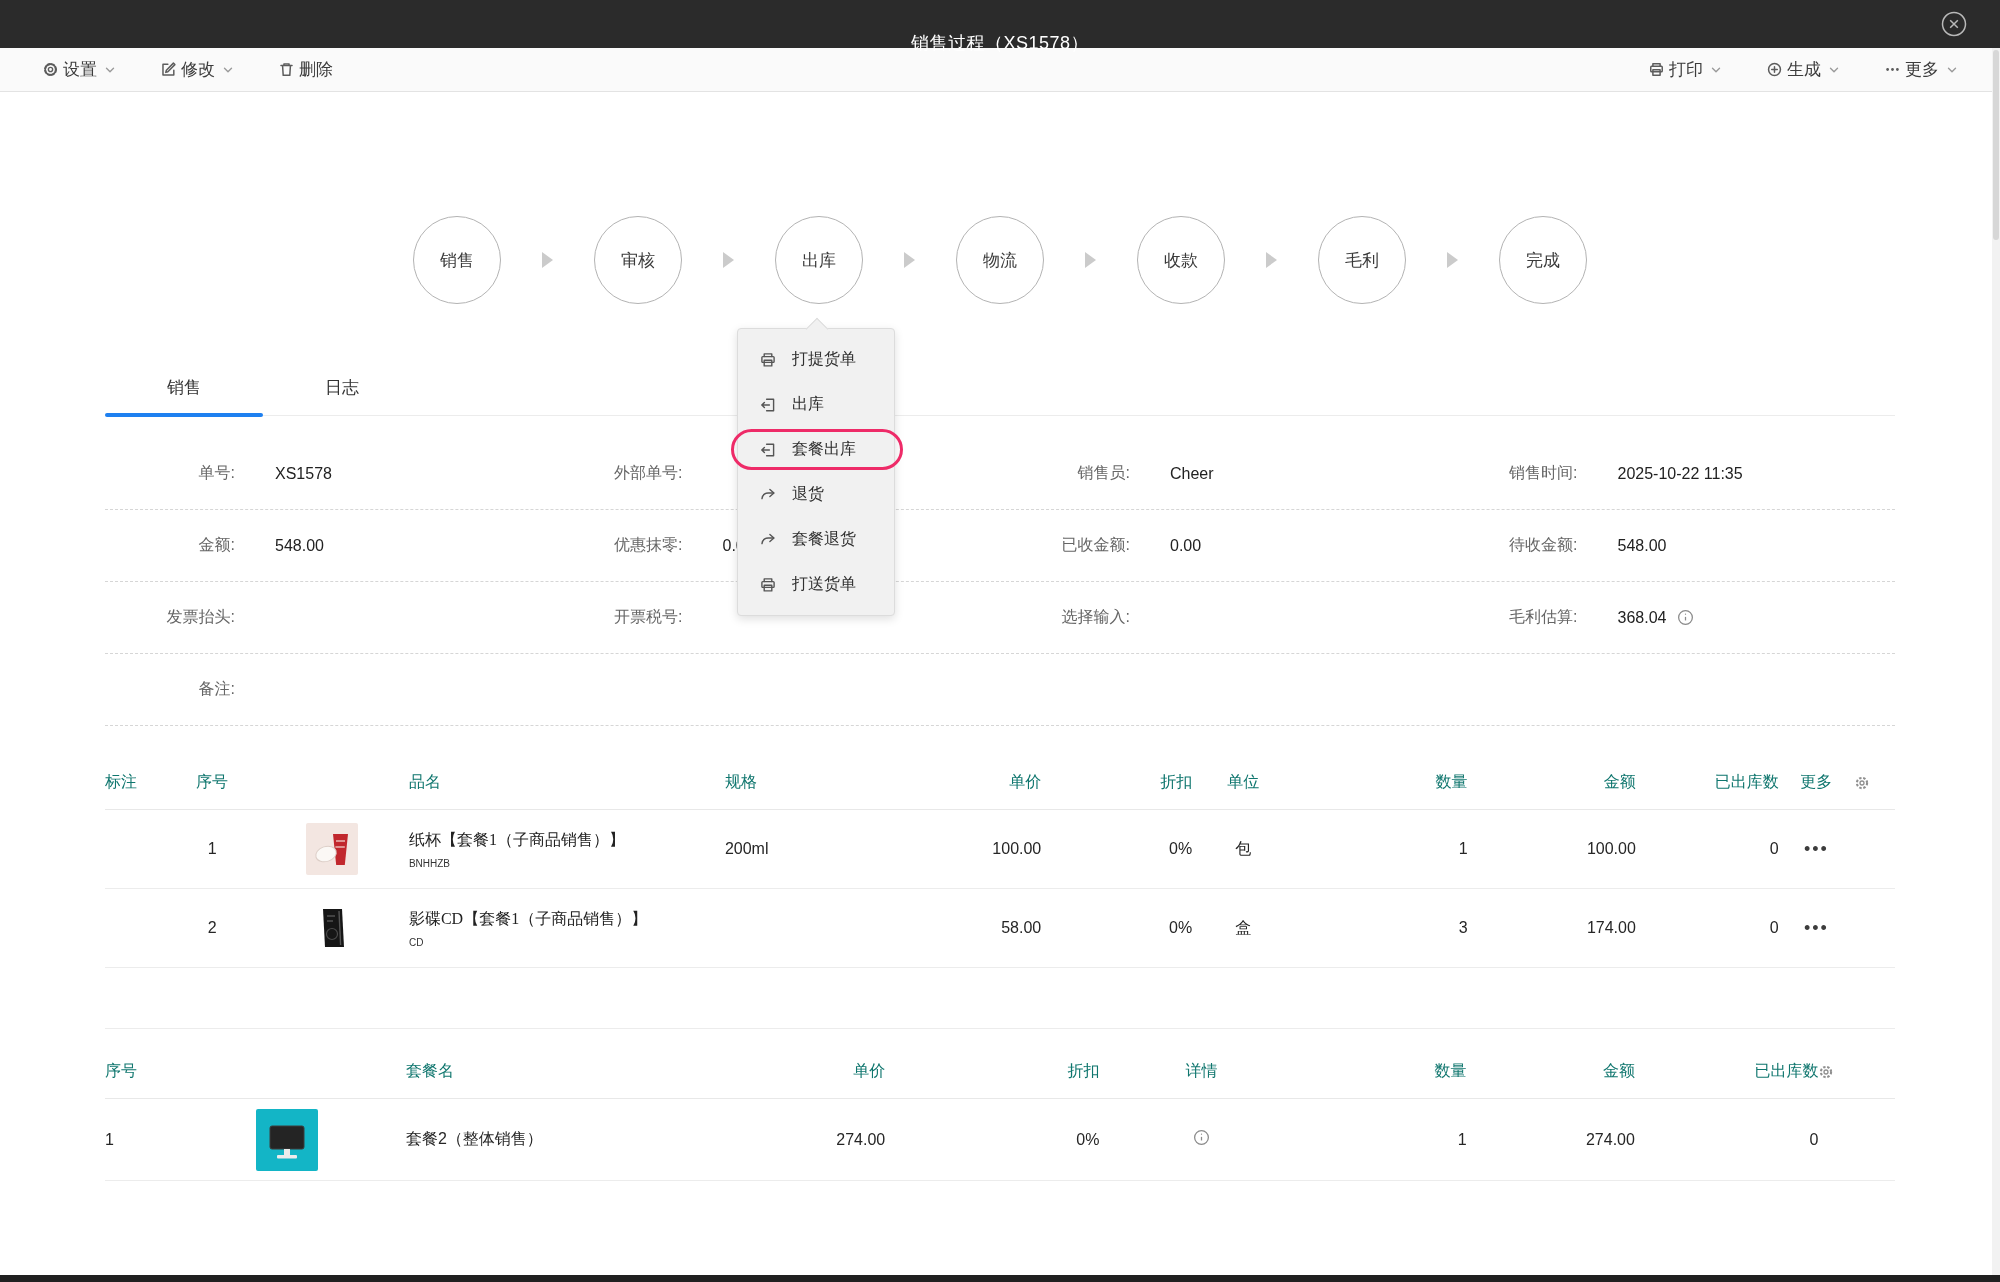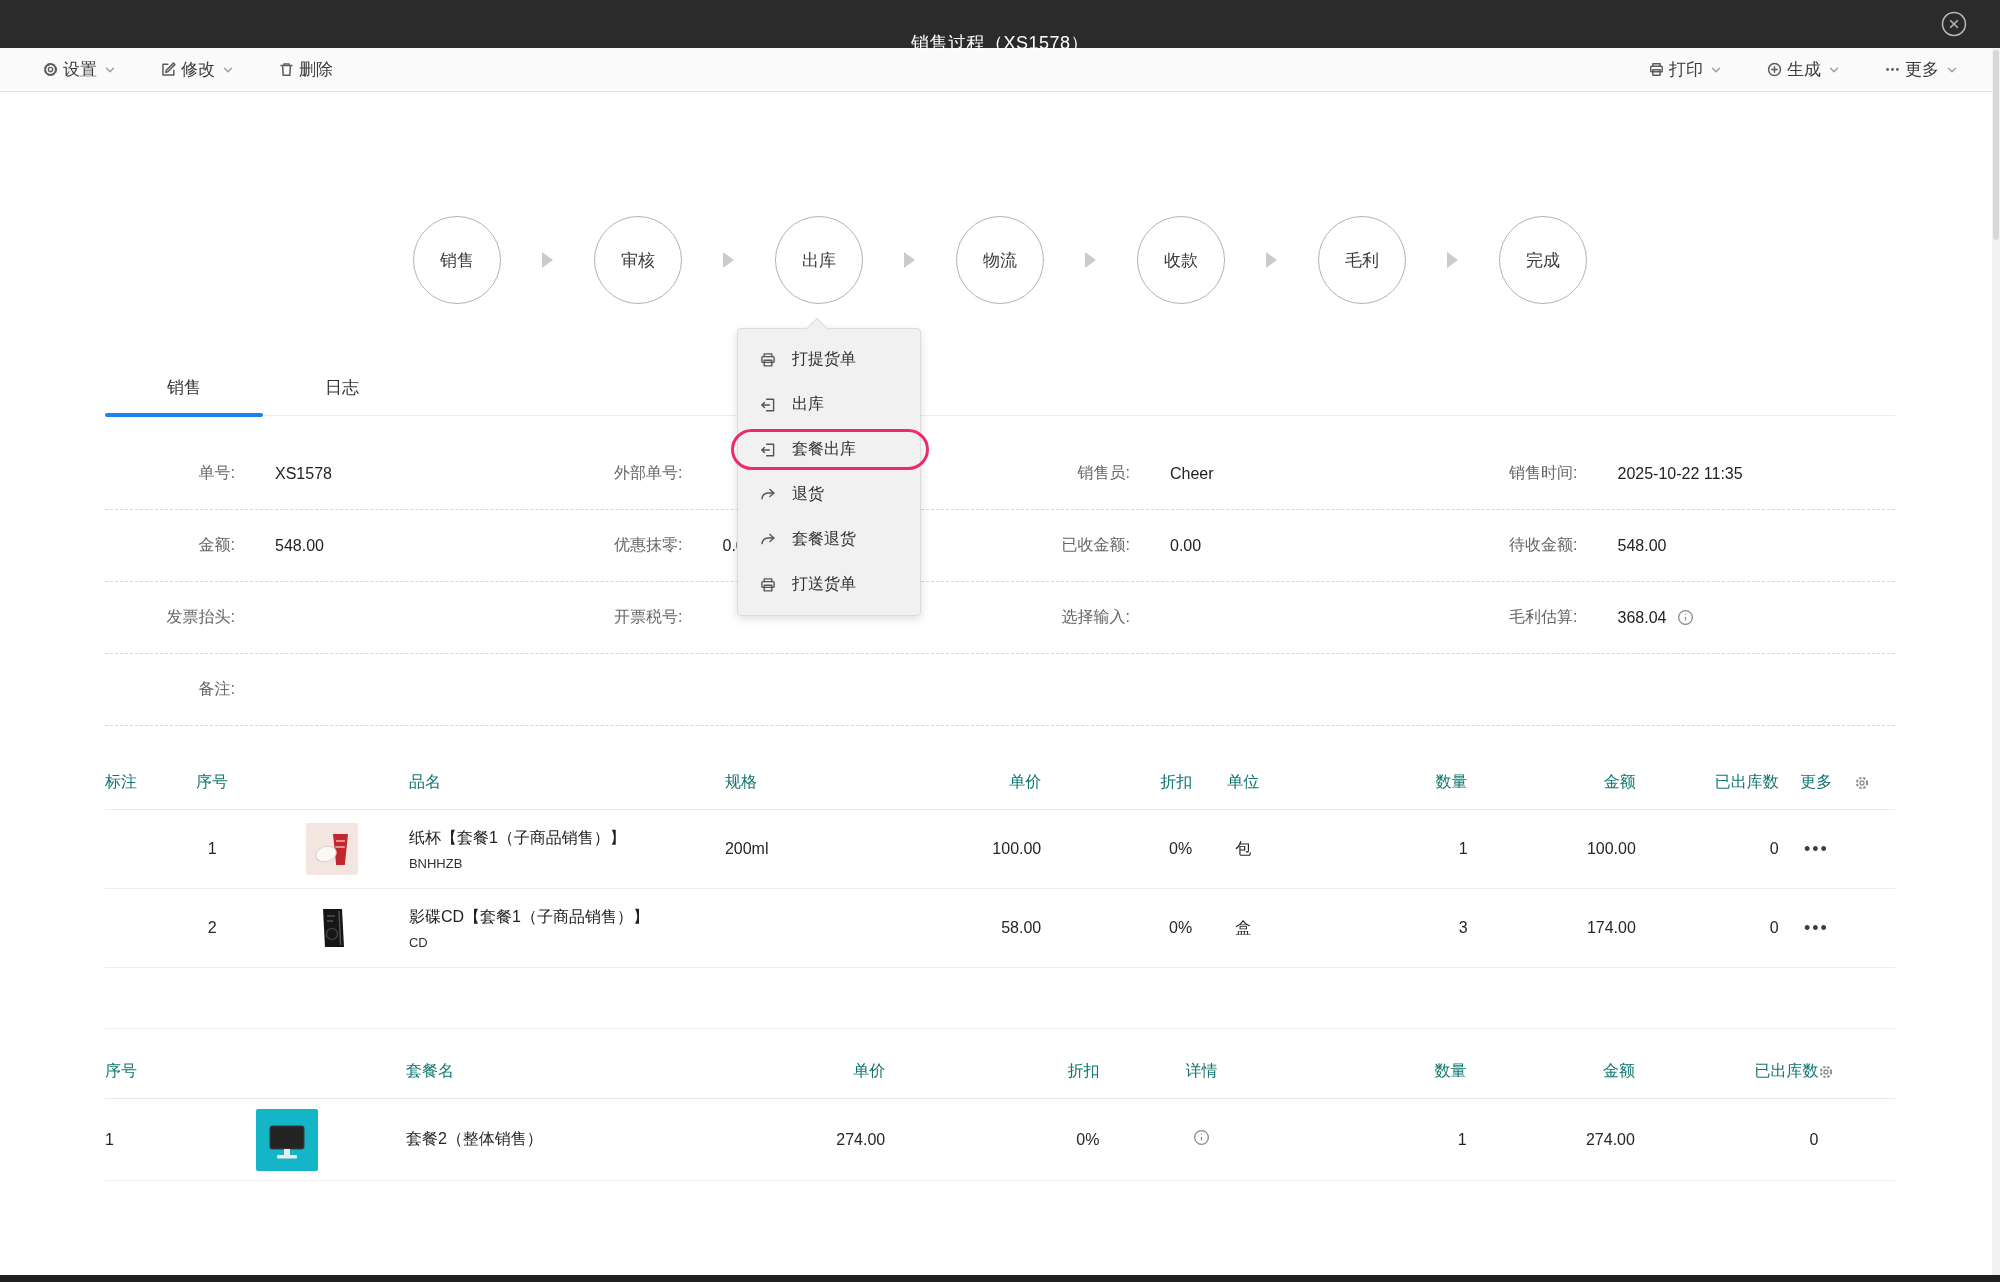--- a/index.html
+++ b/index.html
@@ -55,32 +55,32 @@
   .info-ic svg{width:19px; height:19px; fill:none; stroke:currentColor; stroke-width:1.2;}
 
   
   .items-wrap{margin:38px 105px 0;}
   table{width:100%; border-collapse:collapse; table-layout:fixed; font-size:16px;}
   th{font-weight:normal; color:#0f766e; padding:8px 0 16px; border-bottom:1px solid #e8e8e8; white-space:nowrap;}
   td{border-bottom:1px solid #ececec; color:#262626; white-space:nowrap;}
   .t1 td{height:79px; vertical-align:middle;}
   .t2 td{height:82px; vertical-align:middle;}
   .al{text-align:left;} .ar{text-align:right;} .ac{text-align:center;}
-  .name-main{color:#222;}
-  .name-sub{color:#333; font-size:13px; margin-top:7px;}
+  .name-main{color:#222;font-family:Liberation Serif, serif;}
+  .name-sub{color:#333; font-size:10px; margin-top:7px;}
   .prod-img{width:52px; height:52px; margin:0 auto; border-radius:2px; overflow:hidden;}
   .bundle-img{width:62px; height:62px; margin:0 auto; border-radius:2px; overflow:hidden;}
   .gear-ic{width:16px; height:16px; color:#8f8f8f; cursor:pointer; margin:0 auto;}
   .gear-ic svg{width:16px; height:16px; fill:none; stroke:currentColor;}
   .more-dots{color:#3d3d3d; font-size:18px; letter-spacing:2px; cursor:pointer; display:inline-block;}
   .bundle-section{margin:60px 105px 0; border-top:1px solid #ececec;}
   .bundle-section th{padding-top:32px;}
 
   
-  .menu{position:absolute; left:737px; top:328px; width:184px; background:#f1f1f1; border:1px solid #dcdcdc;
+  .menu{position:absolute; left:737px; top:328px; width:158px; background:#f1f1f1; border:1px solid #dcdcdc;
     border-radius:4px; box-shadow:0 3px 10px rgba(0,0,0,.13); padding:8px 0; z-index:10;}
   .menu::before{content:""; position:absolute; top:-8px; left:71px; width:15px; height:15px; background:#f1f1f1;
     border-top:1px solid #dcdcdc; border-left:1px solid #dcdcdc; transform:rotate(45deg);}
   .menu-item{height:45px; display:flex; align-items:center; padding-left:21px; gap:15px; font-size:16px; color:#2f2f2f; cursor:pointer; position:relative;}
   .menu-item .mi{width:18px; height:18px; color:#555; fill:none; stroke:currentColor; stroke-width:1.4; stroke-linecap:round; stroke-linejoin:round;}
   .hl-ring{position:absolute; left:-7px; right:-9px; top:2px; bottom:2px; border:3.5px solid var(--hl); border-radius:22px; pointer-events:none;}
 
   
   .scrollbar{position:absolute; right:0; top:48px; bottom:7px; width:8px; background:#f2f2f2;}
   .scroll-thumb{width:6px; margin:2px 1px 0; height:190px; background:#d7d7d7; border-radius:3px; cursor:pointer;}

